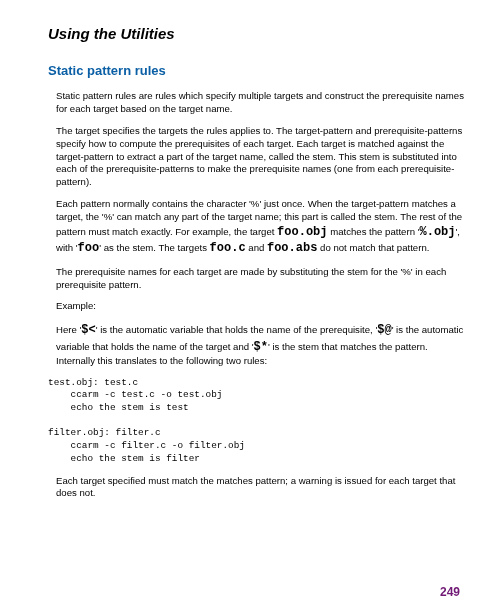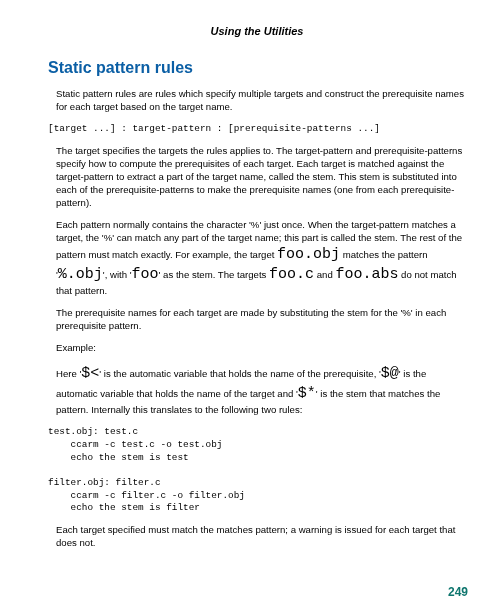--- a/index.html
+++ b/index.html
@@ -12,68 +12,68 @@
     box-sizing: border-box;
     position: relative;
     color: #000;
     font-size: 9.6px;
     line-height: 1.35;
   }
   .page {
     padding: 24px 34px 0 48px;
   }
   .header-right {
-    text-align: center;
+    text-align: left;
     font-style: italic;
     font-weight: bold;
-    font-size: 11px;
+    font-size: 15px;
     margin-bottom: 18px;
   }
   .section-title {
     color: #0b5fa5;
     font-weight: bold;
-    font-size: 16px;
+    font-size: 13px;
     margin-bottom: 10px;
   }
   p {
     margin: 0 0 9px 8px;
   }
   .italic { }
   .code-inline {
     font-family: "Courier New", Courier, monospace;
-    font-size: 15px;
+    font-size: 12px;
+    font-weight: bold;
   }
   pre {
     font-family: "Courier New", Courier, monospace;
     font-size: 9.4px;
     margin: 0 0 9px 0;
     white-space: pre;
     line-height: 1.35;
   }
   .page-num {
     position: absolute;
-    right: 32px;
+    right: 40px;
     bottom: 16px;
-    color: #0f766e;
+    color: #701a75;
     font-weight: bold;
     font-size: 12px;
   }
 </style>
 </head>
 <body>
 
 <div class="page">
 
   <div class="header-right">Using the Utilities</div>
 
   <div class="section-title">Static pattern rules</div>
 
   <p>Static pattern rules are rules which specify multiple targets and construct the prerequisite names for each target based on the target name.</p>
 
-  <pre>[target ...] : target-pattern : [prerequisite-patterns ...]</pre>
 
   <p>
     <span>The </span><span class="italic">target</span><span> specifies the targets the rules applies to. The </span><span class="italic">target-pattern</span><span> and </span><span class="italic">prerequisite-patterns</span><span> specify how to compute the prerequisites of each target. Each target is matched against the </span><span class="italic">target-pattern</span><span> to extract a part of the target name, called the </span><span class="italic">stem</span><span>. This stem is substituted into each of the </span><span class="italic">prerequisite-patterns</span><span> to make the prerequisite names (one from each </span><span class="italic">prerequisite-pattern</span><span>).</span>
   </p>
 
   <p>
     <span>Each pattern normally contains the character '%' just once. When the </span><span class="italic">target-pattern</span><span> matches a target, the '%' can match any part of the target name; this part is called the </span><span class="italic">stem</span><span>. The rest of the pattern must match exactly. For example, the target </span><span class="code-inline">foo.obj</span><span> matches the pattern '</span><span class="code-inline">%.obj</span><span>', with '</span><span class="code-inline">foo</span><span>' as the stem. The targets </span><span class="code-inline">foo.c</span><span> and </span><span class="code-inline">foo.abs</span><span> do not match that pattern.</span>
   </p>
 
   <p>The prerequisite names for each target are made by substituting the stem for the '%' in each prerequisite pattern.</p>

